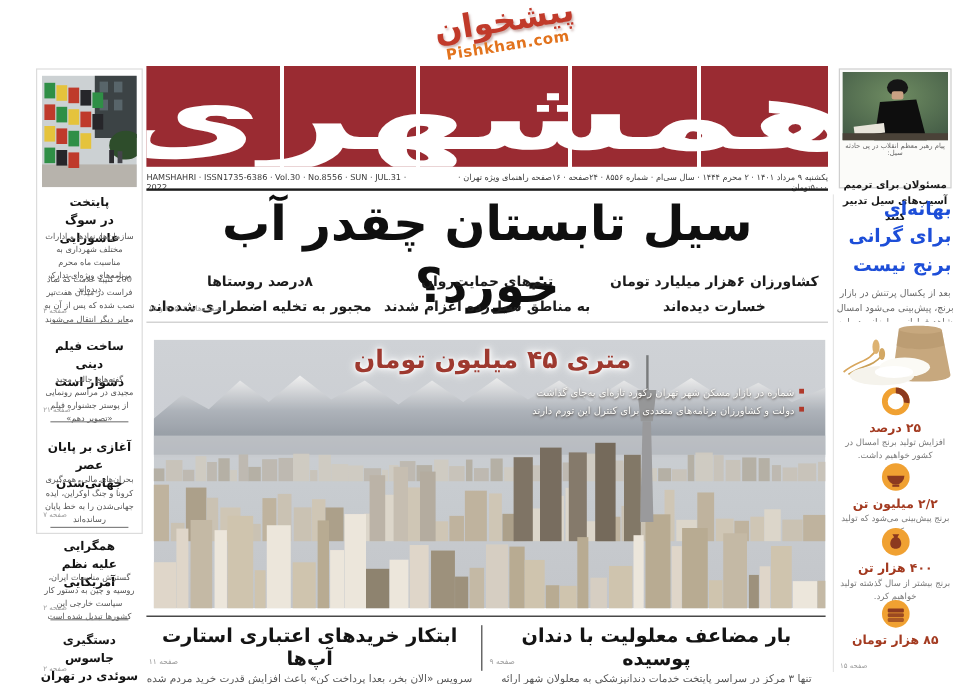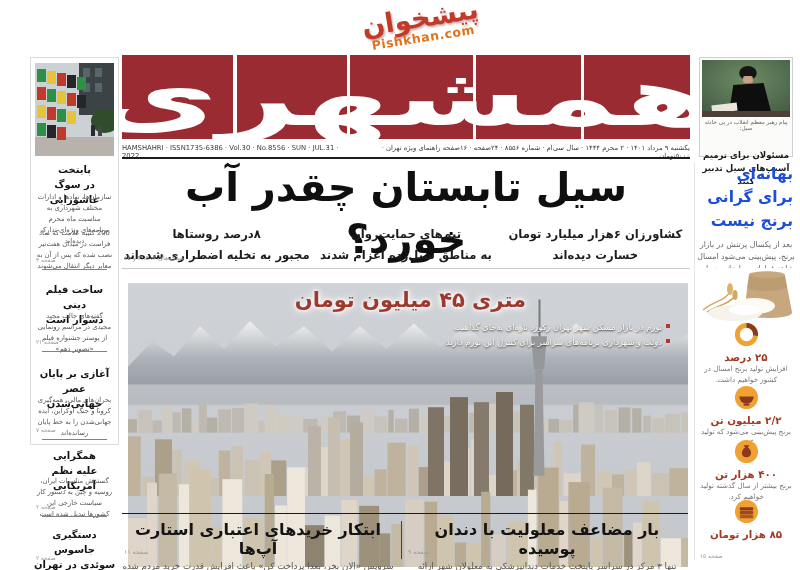--- a/index.html
+++ b/index.html
@@ -22,21 +22,21 @@
   #rule-top{left:122px;top:157px;width:568px;border-top:2px solid #1c1c1c}
 
   
   #headline{left:122px;top:161px;width:568px;text-align:center;font-size:40px;font-weight:bold;color:#0f0f0f;line-height:1.3}
   #subheads{left:122px;top:224px;width:568px;display:flex}
   .subhead{flex:1;text-align:center;font-size:11.6px;font-weight:600;color:#1d1d1d;line-height:1.8}
   #pagesref{left:124px;top:254px;font-size:6.3px;color:#999}
   #rule-sub{left:122px;top:268px;width:568px;border-top:1px solid #c9c9c9}
 
   
-  #city{left:128px;top:283px;width:560px;height:284px;overflow:hidden}
+  #city{left:128px;top:283px;width:560px;height:224px;overflow:hidden}
   #city svg{position:absolute;inset:0;width:100%;height:100%}
   #city-title{position:absolute;top:5px;right:162px;font-size:21px;font-weight:bold;color:#9e392f;
     text-shadow:0 0 3px #fff,0 0 6px #fff,0 0 10px #fff;white-space:nowrap}
   #city-bullets{position:absolute;top:37px;right:18px;width:345px;text-align:right;font-size:8.3px;color:#fdfdfb;line-height:1.75;
     text-shadow:0 1px 2px rgba(45,35,25,.95)}
   .sq{display:inline-block;width:4px;height:4px;background:#b0392b;margin-left:4px;vertical-align:2px}
 
   
   #rule-bottom{left:122px;top:513px;width:566px;border-top:1.5px solid #1c1c1c}
   .barticle{top:520px;text-align:center}
@@ -256,22 +256,22 @@
       </g>
     <g>
       <rect x="410.5" y="13" width="2" height="31" fill="#6f7377"></rect>
       <path d="M403,42 L419,42 L416,68 L406,68 Z" fill="#8f9296"></path>
       <path d="M407.5,68 L405.5,152 L416.5,152 L414.5,68 Z" fill="#93969a"></path>
     </g>
     <rect width="560" height="224" fill="#d9c9ae" opacity="0.10"></rect>
   </svg>
   <div class="fa" id="city-title">متری ۴۵ میلیون تومان</div>
   <div class="fa" id="city-bullets">
-    <div><span class="sq"></span><span>تورم در بازار مسکن شهر تهران رکورد تازه‌ای به‌جای گذاشت</span></div>
-    <div><span class="sq"></span><span>دولت و شهرداری برنامه‌های سراسر برای کنترل این تورم دارند</span></div>
+    <div><span class="sq"></span><span>شماره در بازار مسکن شهر تهران رکورد تازه‌ای به‌جای گذاشت</span></div>
+    <div><span class="sq"></span><span>دولت و کشاورزان برنامه‌های متعددی برای کنترل این تورم دارند</span></div>
   </div>
 </figure>
 
 <div class="abs" id="rule-bottom"></div>
 <div class="abs barticle" id="bl">
   <div class="bt fa">ابتکار خریدهای اعتباری استارت آپ‌ها</div>
   <div class="bs fa">سرویس «الان بخر، بعدا پرداخت کن» باعث افزایش قدرت خرید مردم شده است</div>
   <span class="bp fa">صفحه ۱۱</span>
 </div>
 <div class="abs" id="bdiv"></div>

